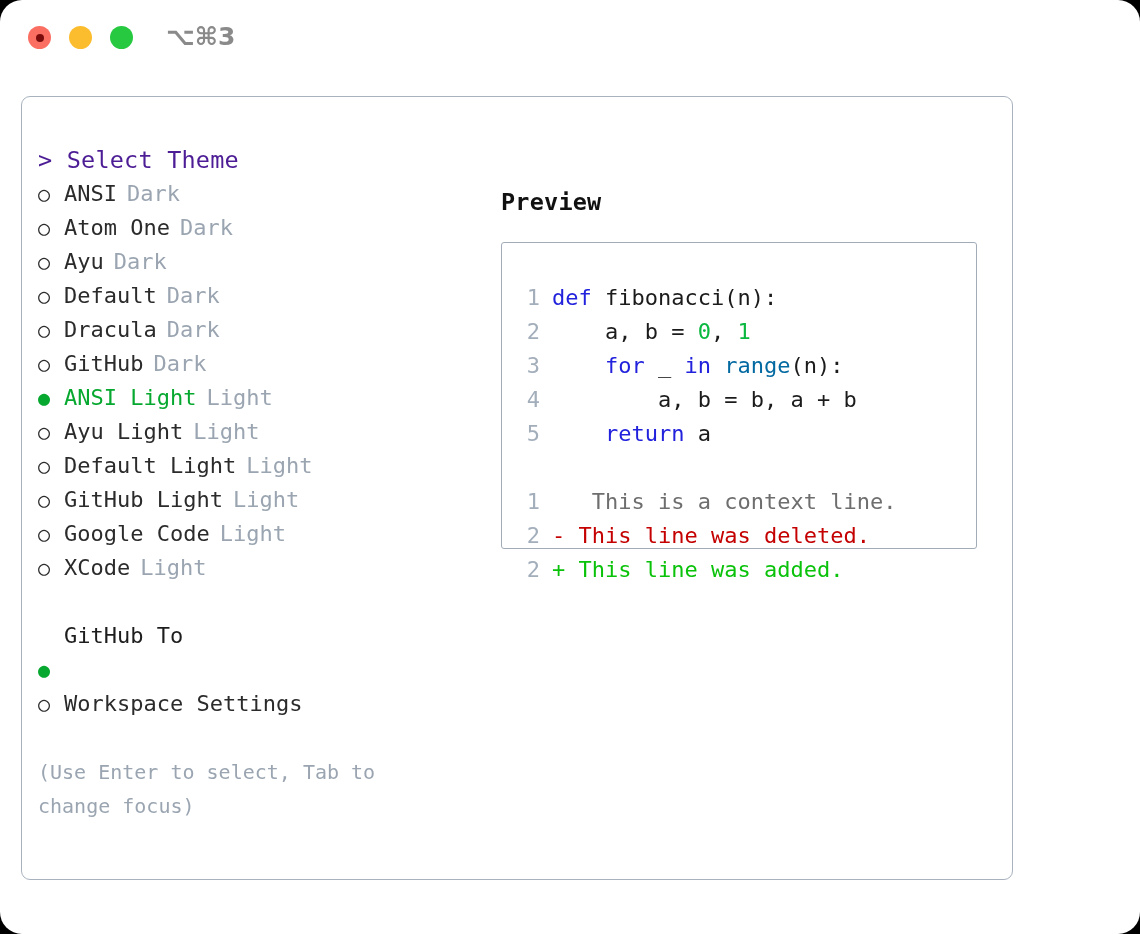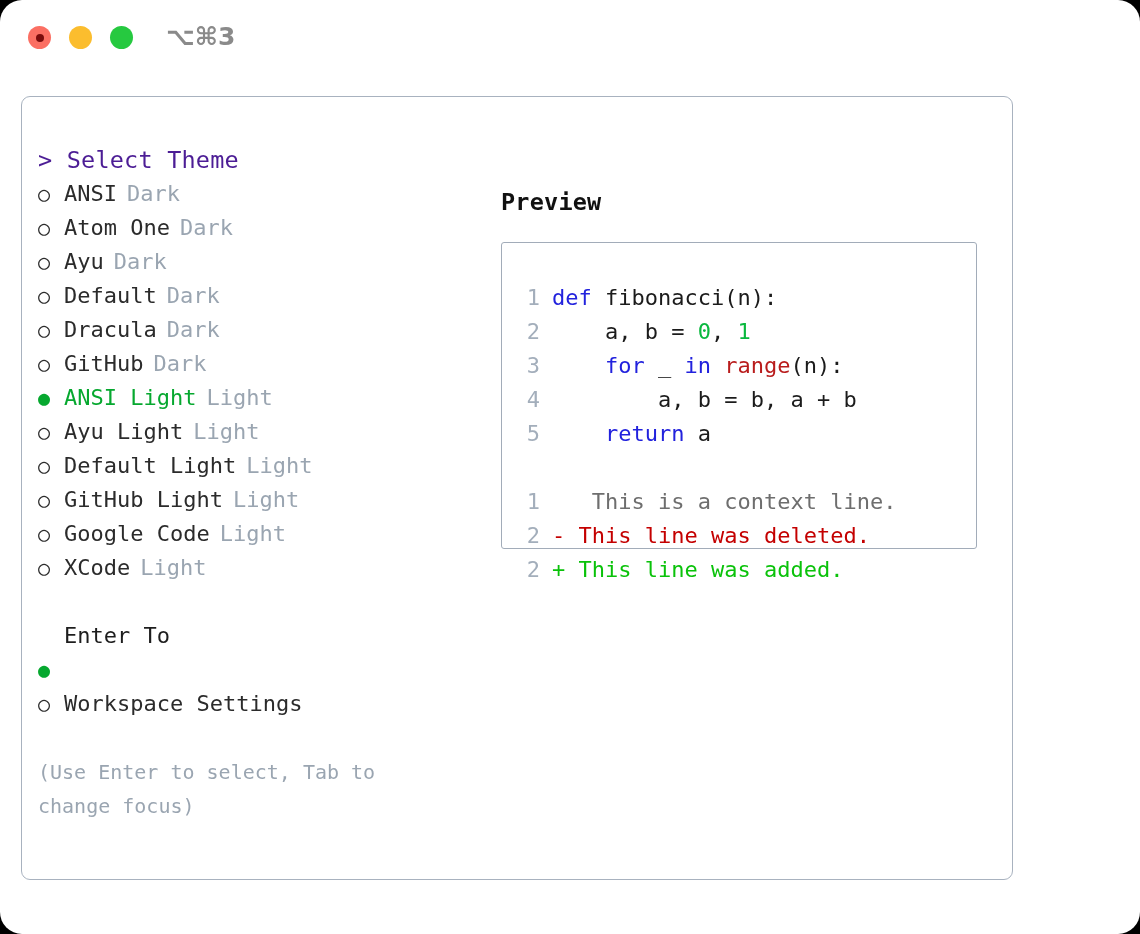--- a/index.html
+++ b/index.html
@@ -197,21 +197,21 @@
     display: inline-block;
     width: 22px;
     flex: 0 0 22px;
     text-align: right;
     color: #a3aebb;
     margin-right: 12px;
   }
   .code-body { color: #1b1b1b; }
 
   .tok-kw   { color: #2222dd; }
-  .tok-fn   { color: #b91c1c; }
+  .tok-fn   { color: #0369a1; }
   .tok-num  { color: #09b83e; }
   .tok-plain{ color: #1b1b1b; }
 
   .diff-gap { height: 34px; }
   .diff-ctx { color: #6e6e6e; text-align: right; }
   .diff-del { color: #c40000; }
   .diff-add { color: #0ac20a; }
 </style>
 </head>
 <body>
@@ -244,21 +244,21 @@
             <div class="opt-row selected"><span class="opt-bullet sel">●</span><span class="opt-label">ANSI Light</span><span class="opt-kind">Light</span></div>
             <div class="opt-row"><span class="opt-bullet">○</span><span class="opt-label">Ayu Light</span><span class="opt-kind">Light</span></div>
             <div class="opt-row"><span class="opt-bullet">○</span><span class="opt-label">Default Light</span><span class="opt-kind">Light</span></div>
             <div class="opt-row"><span class="opt-bullet">○</span><span class="opt-label">GitHub Light</span><span class="opt-kind">Light</span></div>
             <div class="opt-row"><span class="opt-bullet">○</span><span class="opt-label">Google Code</span><span class="opt-kind">Light</span></div>
             <div class="opt-row"><span class="opt-bullet">○</span><span class="opt-label">XCode</span><span class="opt-kind">Light</span></div>
           </div>
 
         <div class="spacer-sm"></div>
 
-        <div class="apply-head">Enter To</div>
+        <div class="apply-head">GitHub To</div>
 
         <div id="apply-list">
             <div class="opt-row selected"><span class="opt-bullet sel">●</span></div>
             <div class="opt-row"><span class="opt-bullet">○</span><span class="opt-label">Workspace Settings</span></div>
           </div>
 
         <div class="hint">(Use Enter to select, Tab to change focus)</div>
       </div>
 
       <div class="right-col">

